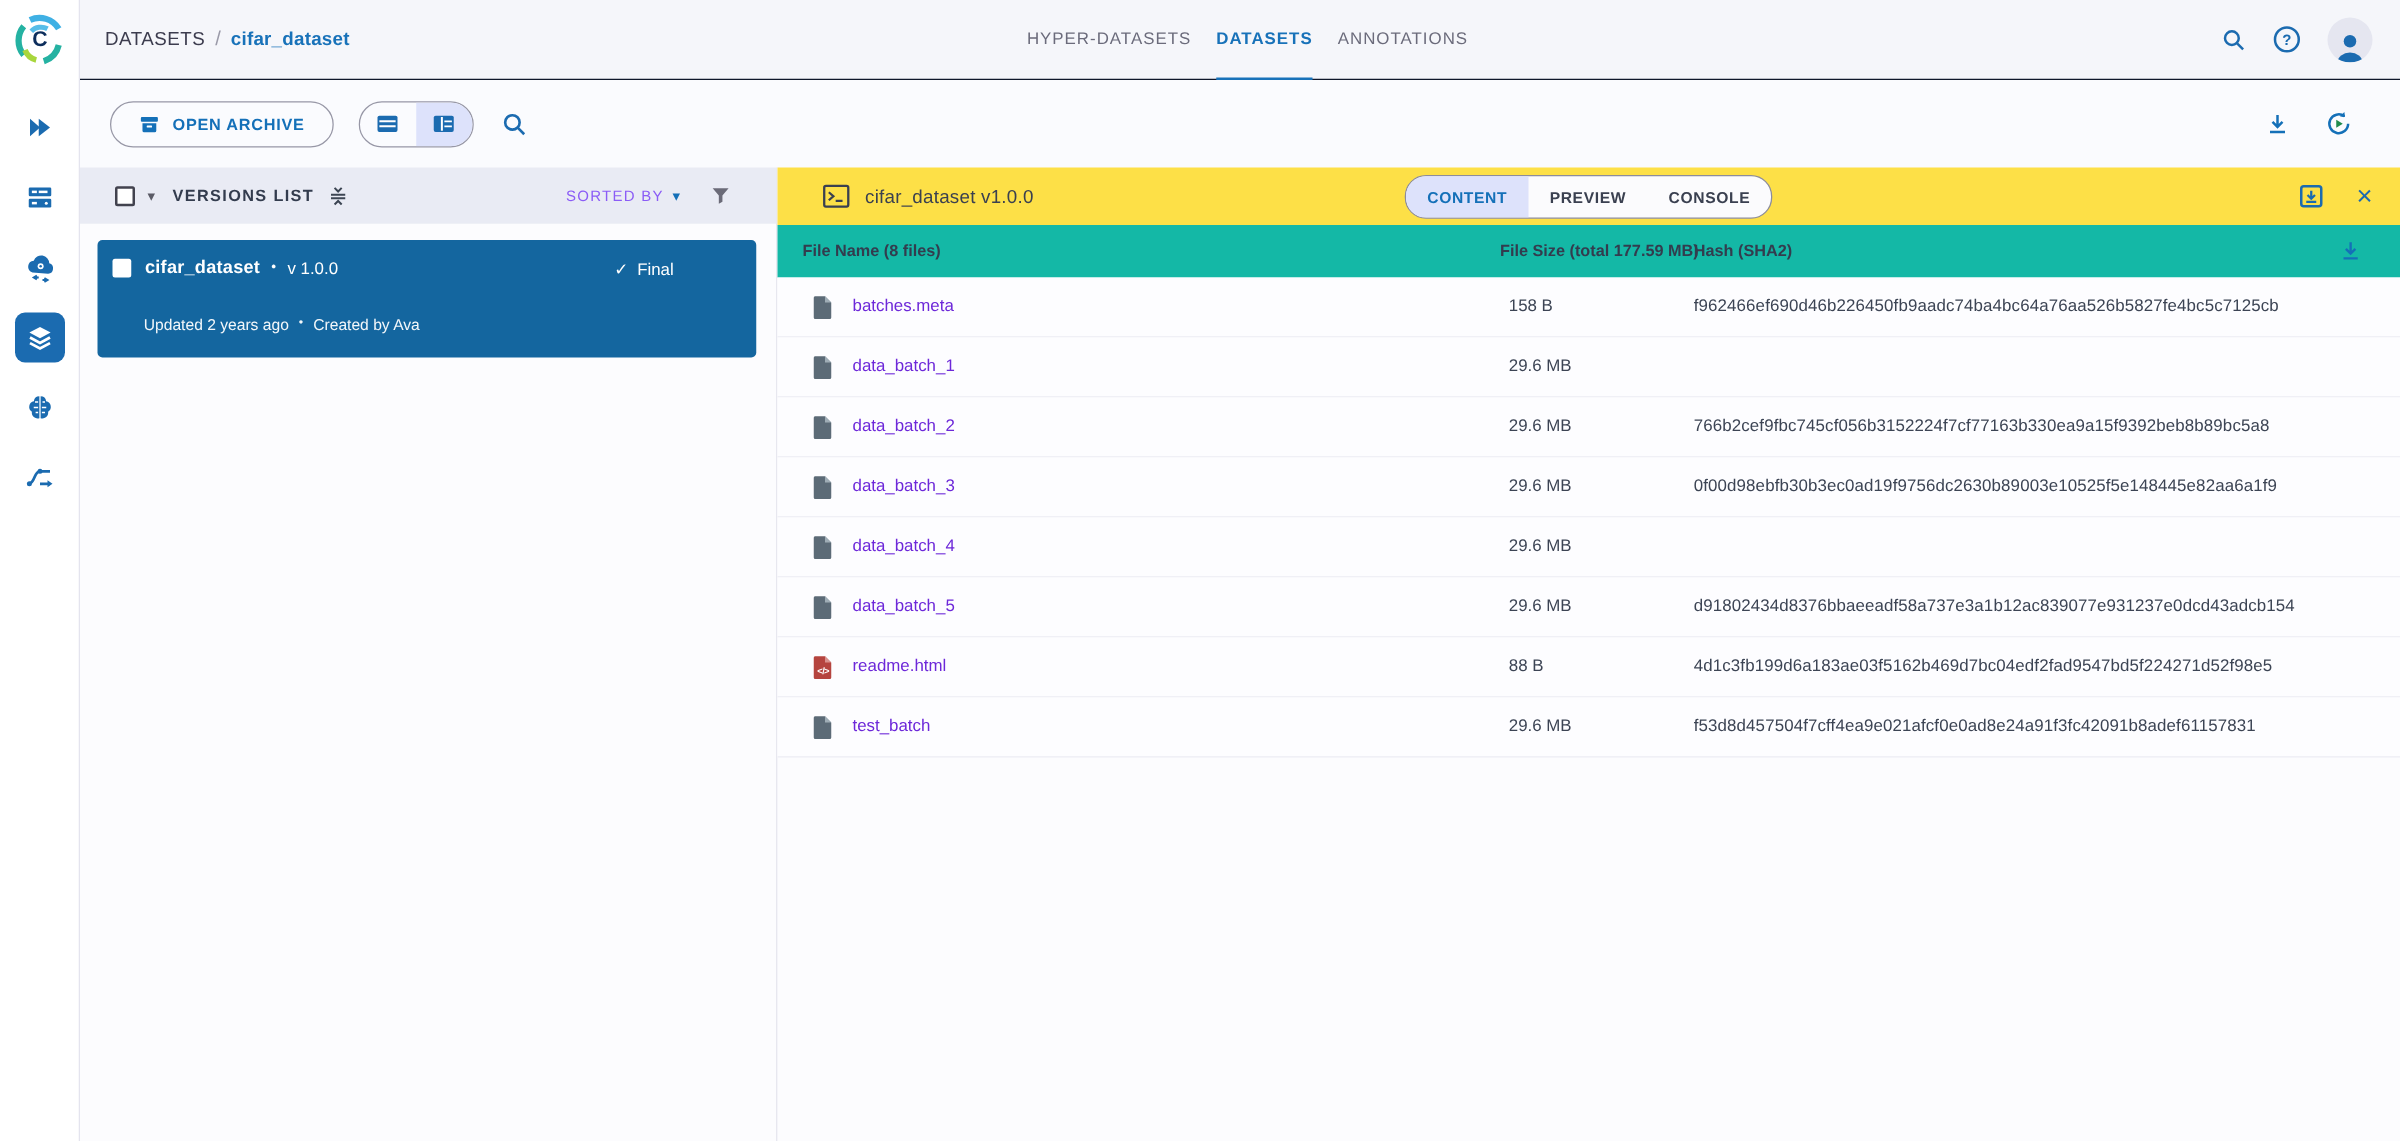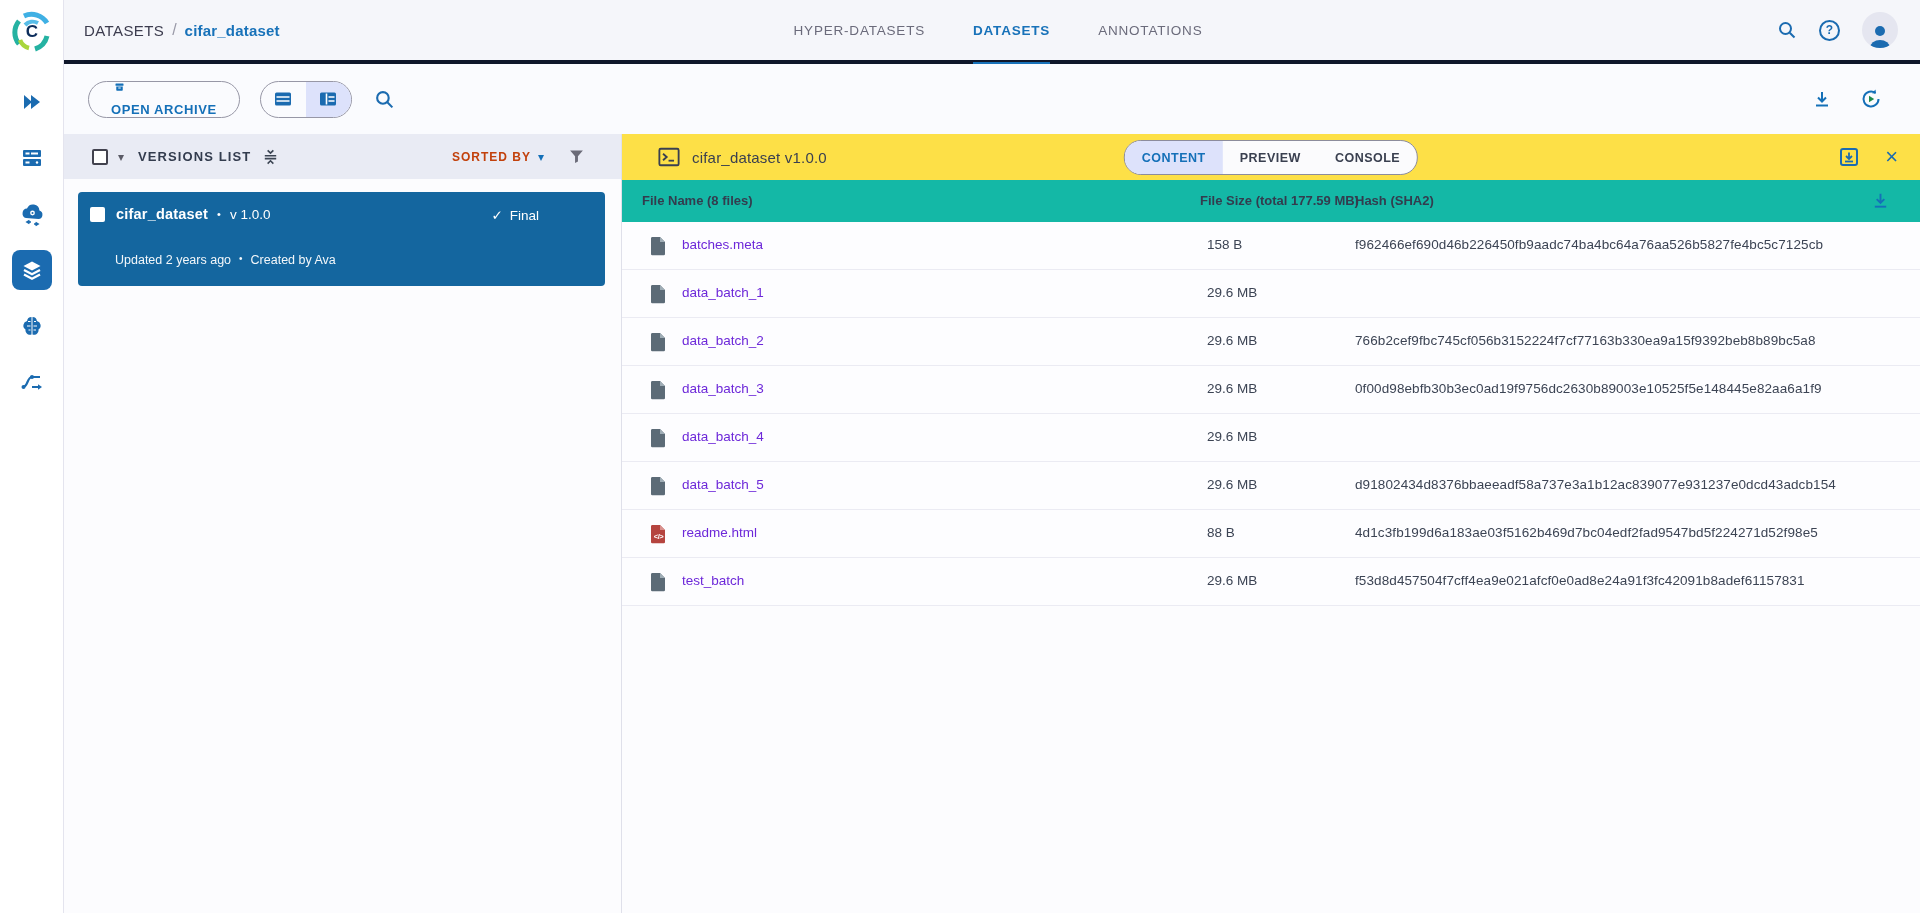--- a/index.html
+++ b/index.html
@@ -16,62 +16,62 @@
   .logo .letter { position:absolute; left:0; top:0; width:44px; height:44px; display:flex;
                   align-items:center; justify-content:center; font-size:17px; font-weight:bold; color:#0d2e5c; }
   .side-items { display:flex; flex-direction:column; align-items:center; margin-top:18px; gap:16px; }
   .side-item { width:40px; height:40px; display:flex; align-items:center; justify-content:center;
                border-radius:8px; cursor:pointer; }
   .side-item.active { background:#1b6bb0; }
   .side-item svg { display:block; }
 
   
   .topbar { position:absolute; left:64px; top:0; right:0; height:64px; background:#f5f6fa;
-            border-bottom:4px solid #0f172a; display:flex; align-items:center; }
+            border-bottom:1px solid #0f172a; display:flex; align-items:center; }
   .breadcrumb { display:flex; align-items:center; gap:8px; padding-left:20px; font-size:15px; }
   .crumb-root { color:#3c3c4e; letter-spacing:.4px; }
   .crumb-sep { color:#9a9aa8; font-size:16px; }
   .crumb-current { color:#1872b9; font-weight:bold; letter-spacing:.2px; cursor:pointer; }
   .top-tabs { position:absolute; left:12px; right:0; top:0; height:64px; display:flex;
-              justify-content:center; gap:48px; pointer-events:none; }
+              justify-content:center; gap:20px; pointer-events:none; }
   .top-tab { pointer-events:auto; height:64px; line-height:62px; font-size:13.5px; letter-spacing:.8px;
              color:#6b6b7b; font-weight:500; cursor:pointer; border-bottom:2px solid transparent; }
   .top-tab.active { color:#1872b9; border-bottom-color:#1872b9; font-weight:bold; }
   .top-right { margin-left:auto; display:flex; align-items:center; gap:22px; padding-right:22px; z-index:2; }
   .icon-btn { display:flex; align-items:center; justify-content:center; cursor:pointer; background:none; border:none; }
   .help-circle { width:21px; height:21px; border:2px solid #1b6bb0; border-radius:50%;
                  display:flex; align-items:center; justify-content:center;
                  color:#1b6bb0; font-size:12px; font-weight:bold; cursor:pointer; }
   .avatar { width:36px; height:36px; border-radius:50%; background:#e5e6f0; display:flex;
             align-items:flex-end; justify-content:center; overflow:hidden; cursor:pointer; }
 
   
   .toolbar { position:absolute; left:64px; top:64px; right:0; height:70px; background:#fafbfe;
              display:flex; align-items:center; padding:0 24px; }
-  .btn-archive { display:flex; gap:10px; height:37px; padding:0 22px;
+  .btn-archive { display:flex; align-items:center; gap:10px; height:37px; padding:0 22px;
                  border:1px solid #9797a6; border-radius:19px; background:transparent;
                  color:#1470b8; font-family:"Liberation Sans",sans-serif; font-size:13px; font-weight:bold;
-                 letter-spacing:.6px; cursor:pointer;flex-direction:column; }
+                 letter-spacing:.6px; cursor:pointer; }
   .seg-group { display:flex; margin-left:20px; border:1px solid #9797a6; border-radius:19px; overflow:hidden; height:37px; }
   .seg { width:45px; display:flex; align-items:center; justify-content:center; cursor:pointer; background:transparent; border:none; }
   .seg.active { background:#dde2fb; }
   .toolbar-search { margin-left:22px; }
   .toolbar-right { margin-left:auto; display:flex; align-items:center; gap:28px; padding-right:14px; }
 
   
   .main { position:absolute; left:64px; top:134px; right:0; bottom:0; display:flex; }
 
   
   .versions-panel { width:558px; background:#fcfcfe; border-right:1px solid #dfe0ea; position:relative; }
   .vp-header { height:45px; background:#e9ebf4; display:flex; align-items:center; padding:0 36px 0 28px; gap:10px; }
   .checkbox { width:16px; height:16px; background:#ffffff; border:2px solid #42424e; border-radius:2px; cursor:pointer; }
   .vp-title { font-size:13px; font-weight:bold; letter-spacing:1.1px; color:#333c4e; margin-left:4px; }
   .vp-right { margin-left:auto; display:flex; align-items:center; gap:24px; }
   .sorted-by { display:flex; align-items:center; gap:7px; cursor:pointer; }
-  .sorted-by-label { font-size:12px; font-weight:bold; letter-spacing:1px; color:#c2410c; }
+  .sorted-by-label { font-size:12px; font-weight:normal; letter-spacing:1px; color:#8b5cf6; }
   .caret { font-size:12px; color:#5b5b66; line-height:1; }
   .caret.blue { color:#1470b8; }
 
   .version-card { position:absolute; left:14px; right:16px; top:58px; height:94px; background:#14669f;
                   border-radius:4px; color:#ffffff; cursor:pointer; }
   .vc-row1 { position:absolute; left:12px; top:14px; right:16px; display:flex; align-items:center; }
   .vc-check { width:15px; height:15px; background:#ffffff; border-radius:2px; cursor:pointer; }
   .vc-name { margin-left:11px; font-size:14.5px; font-weight:bold; letter-spacing:.2px; }
   .vc-bullet { margin:0 9px; font-size:11px; }
   .vc-version { font-size:13.5px; }

